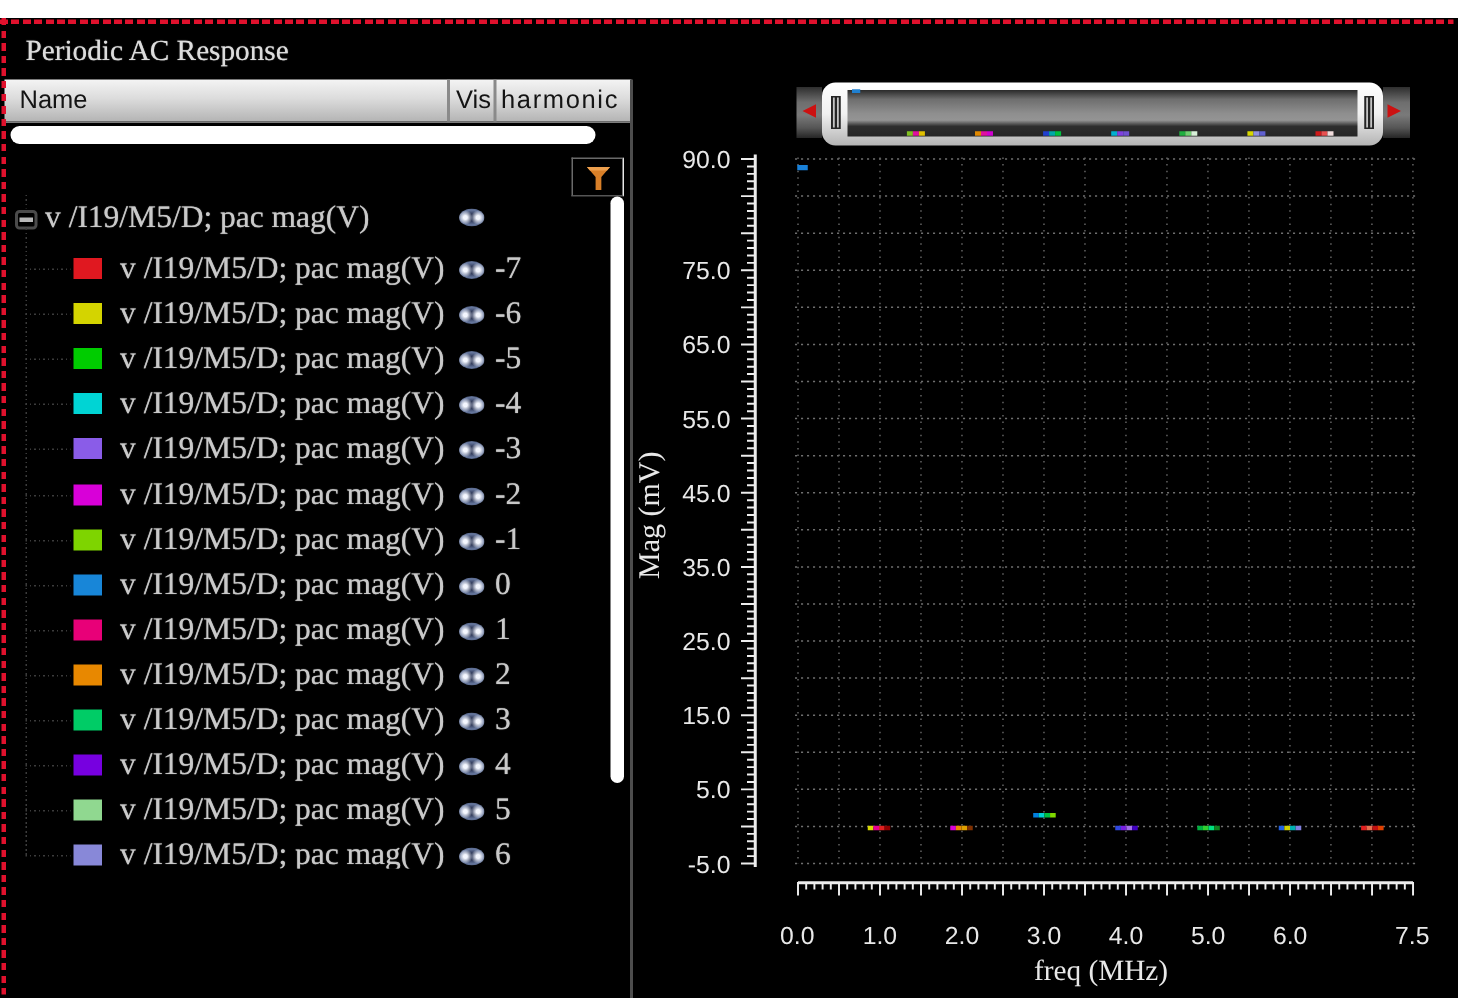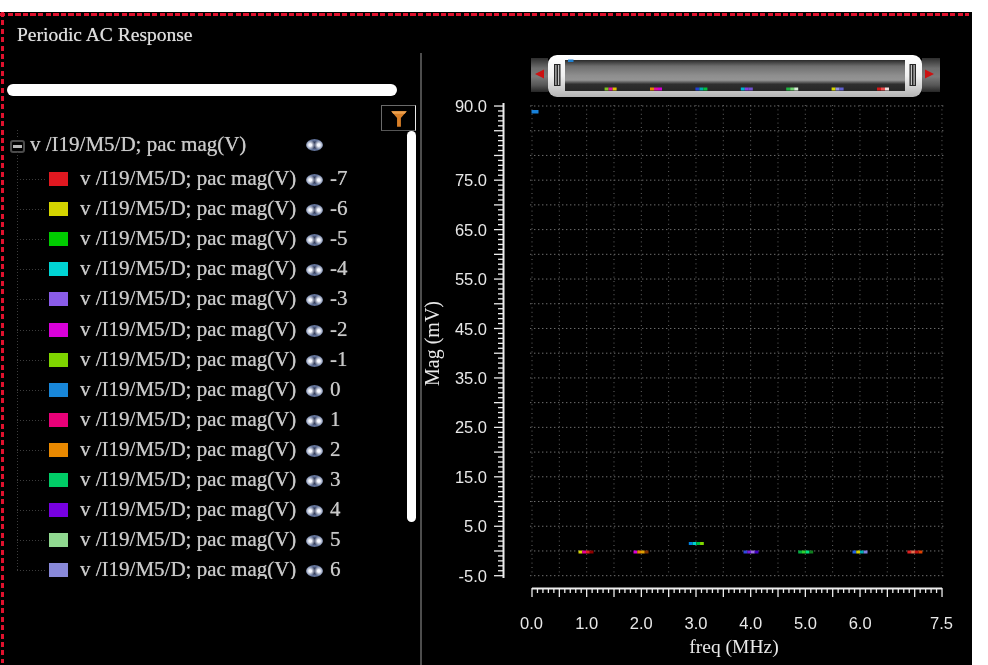--- a/index.html
+++ b/index.html
@@ -41,20 +41,27 @@
 .harm{position:absolute;left:330px;top:2px;}
 #expbox{position:absolute;left:10px;top:10px;width:11px;height:9px;background:#000;
   border:2px solid #4b4b4b;border-radius:3px;}
 #expbox:after{content:"";position:absolute;left:1px;top:3px;width:9px;height:2.5px;background:#b8b8b8;}
 </style>
 </head>
 <body>
 <div id="stage">
  <div id="win"></div>
  <div id="title">Periodic AC Response</div>
+ <div id="header">
+   <span class="hname">Name</span>
+      <span class="hvis">Vis</span>
+      <span class="hharm">harmonic</span>
+   <i class="div1"></i>
+      <i class="div2"></i>
+ </div>
  <div id="hthumb"></div>
  <div id="filterbtn">
    <svg width="33" height="24" viewBox="0 0 33 25">
      <path d="M9 5.5 L25 5.5 L19 12.5 L19 21.5 L15 21.5 L15 12.5 Z" fill="#d87f28"></path>
      <path d="M9 5.5 L25 5.5 L23 8 L11 8 Z" fill="#eda04e"></path>
    </svg>
  </div>
  <div id="vthumb"></div>
  <div id="sep"></div>
  <div id="tree">

